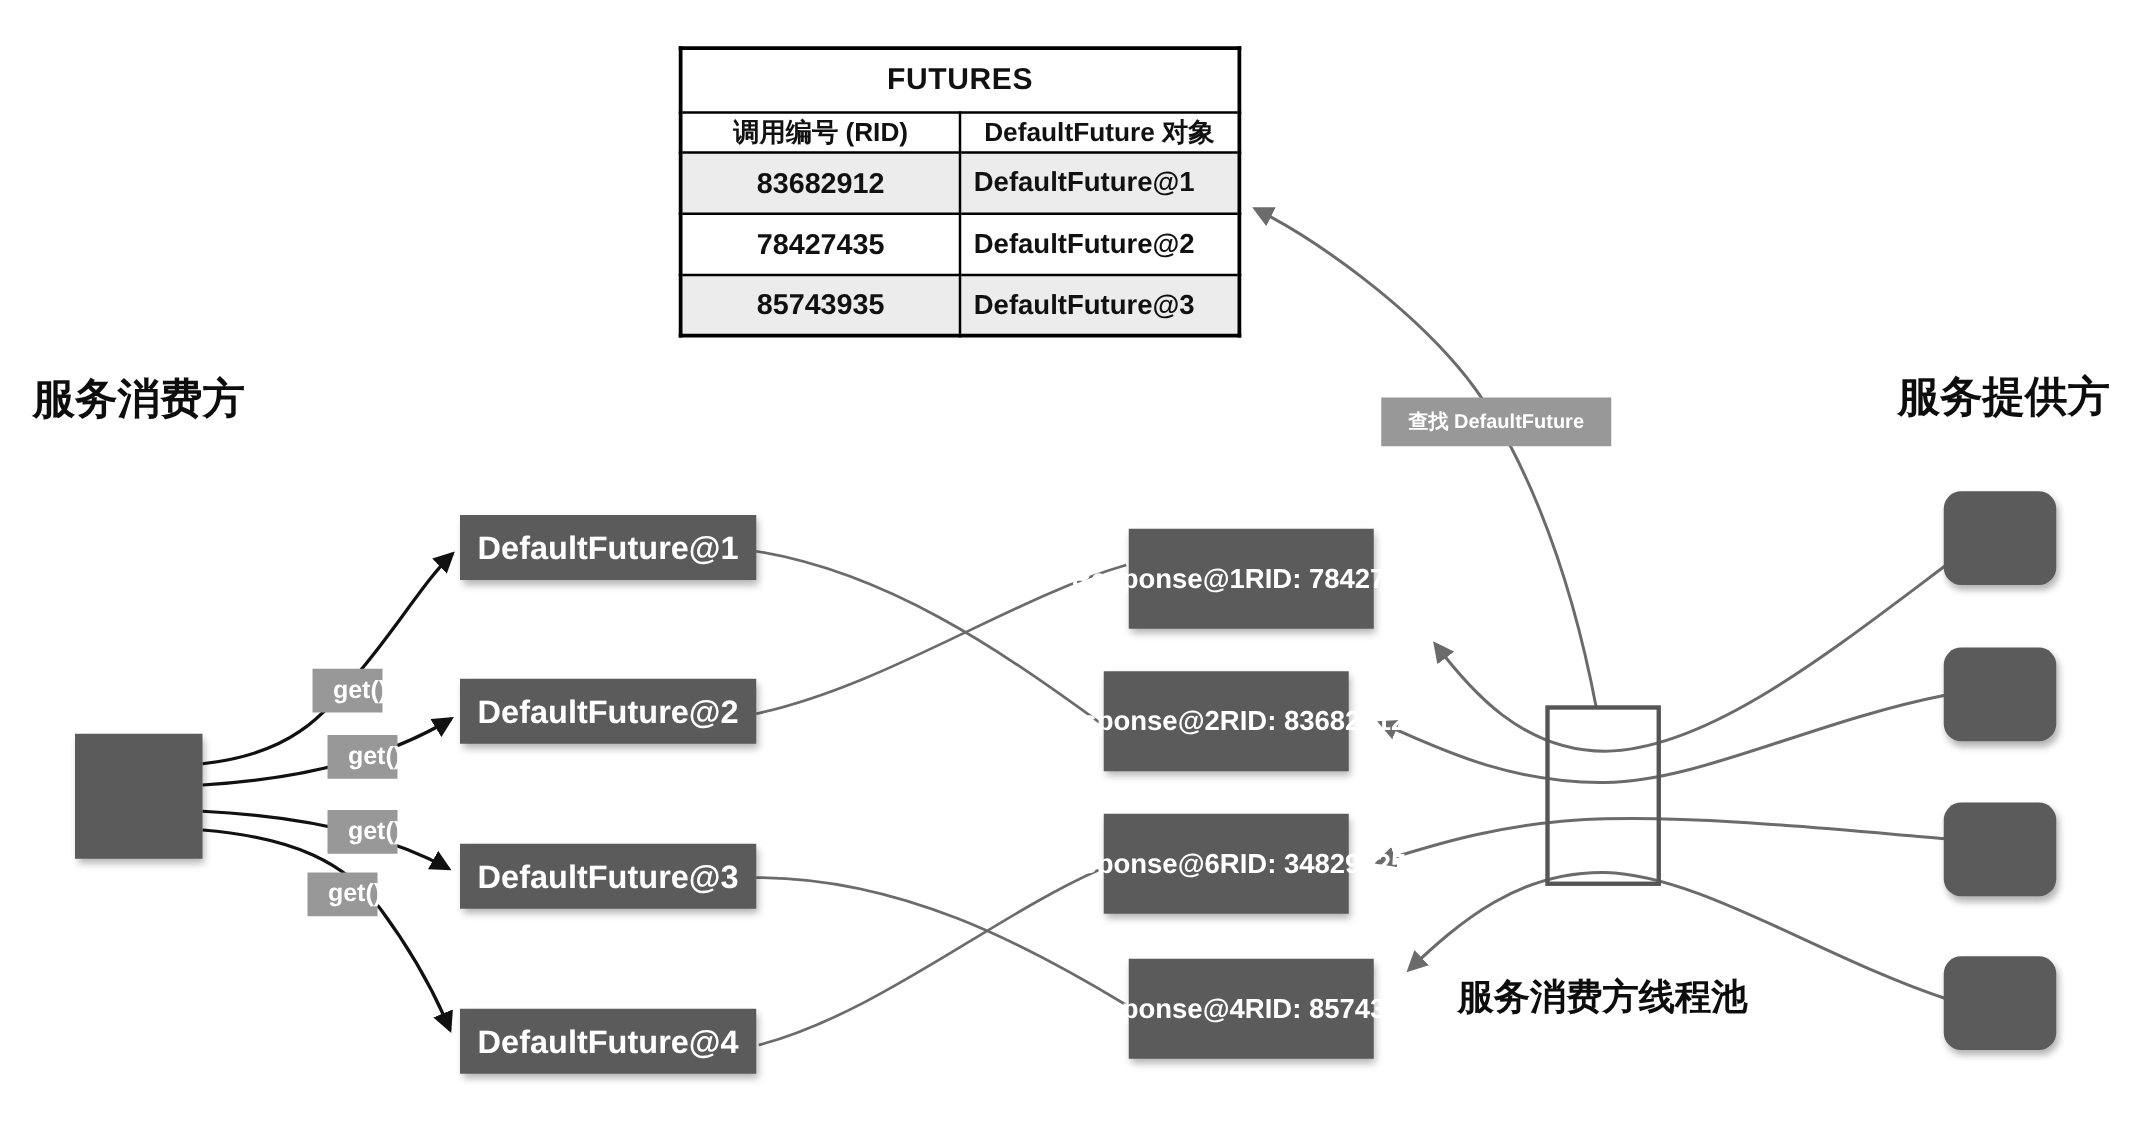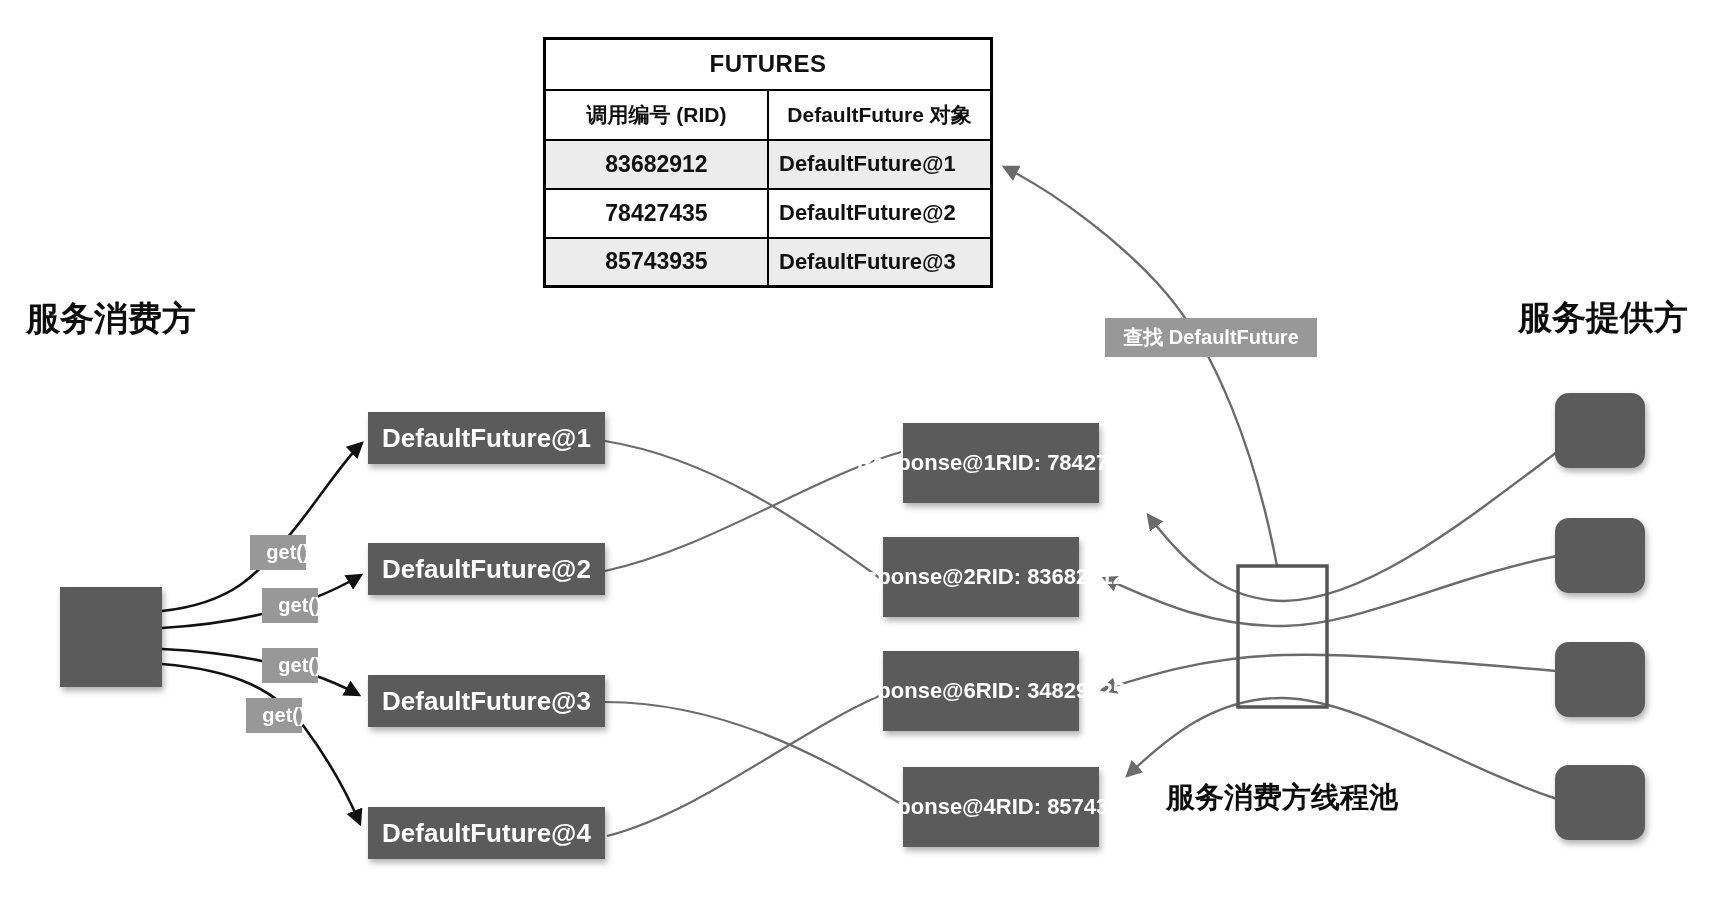--- a/index.html
+++ b/index.html
@@ -15,29 +15,29 @@
   .side-label{position:absolute;font-size:34px;font-weight:700;color:#0d0d0d;white-space:nowrap;}
   .darkbox{position:absolute;background:var(--box-fill);color:var(--box-text);
            box-shadow:2px 4px 6px rgba(0,0,0,0.30);}
   .future-box{left:368px;width:237px;height:52px;font-size:26px;font-weight:700;
               display:flex;align-items:center;justify-content:center;white-space:nowrap;}
   .response-box{width:196px;height:80px;font-size:22px;font-weight:700;line-height:1.3;
               display:flex;flex-direction:row;align-items:center;justify-content:center;white-space:nowrap;}
   .tag{position:absolute;background:var(--tag-bg);color:#ffffff;font-weight:700;
        display:flex;align-items:center;justify-content:center;white-space:nowrap;}
   .get-tag{width:56px;height:35px;font-size:20px;padding-left:20px;}
-  .lookup-tag{left:1105px;top:318px;width:212px;height:39px;font-size:20px;}
+  .lookup-tag{left:1105px;top:318px;width:184px;height:39px;font-size:16px;}
   .pool-label{position:absolute;left:1166px;top:778px;font-size:29px;font-weight:700;color:#0d0d0d;white-space:nowrap;}
 
   .futures-table{position:absolute;left:543px;top:37px;width:450px;border-collapse:collapse;
                  table-layout:fixed;background:#fff;border:3px solid var(--table-border);}
   .futures-table th,.futures-table td{border:2px solid var(--table-border);text-align:center;
                  vertical-align:middle;font-weight:700;color:#111;}
   .futures-table .title-cell{height:51px;font-size:24px;letter-spacing:0.5px;}
-  .futures-table .head-cell{height:50px;font-size:21px;}
+  .futures-table .head-cell{height:32px;font-size:21px;}
   .futures-table td{height:49px;font-size:23px;}
   .futures-table td.future-cell{text-align:left;padding-left:10px;font-size:22px;}
   .futures-table tr.alt td{background:var(--table-alt-row);}
 
   .provider-box{left:1555px;width:90px;height:75px;border-radius:14px;}
 
   path.black-arrow{stroke:var(--arrow-black);stroke-width:2.6;fill:none;}
   path.gray-line{stroke:var(--line-gray);stroke-width:2.2;fill:none;}
   path.gray-arrow{stroke:var(--line-gray);stroke-width:2.4;fill:none;}
   rect.pool{stroke:#555555;stroke-width:3.5;fill:none;}

